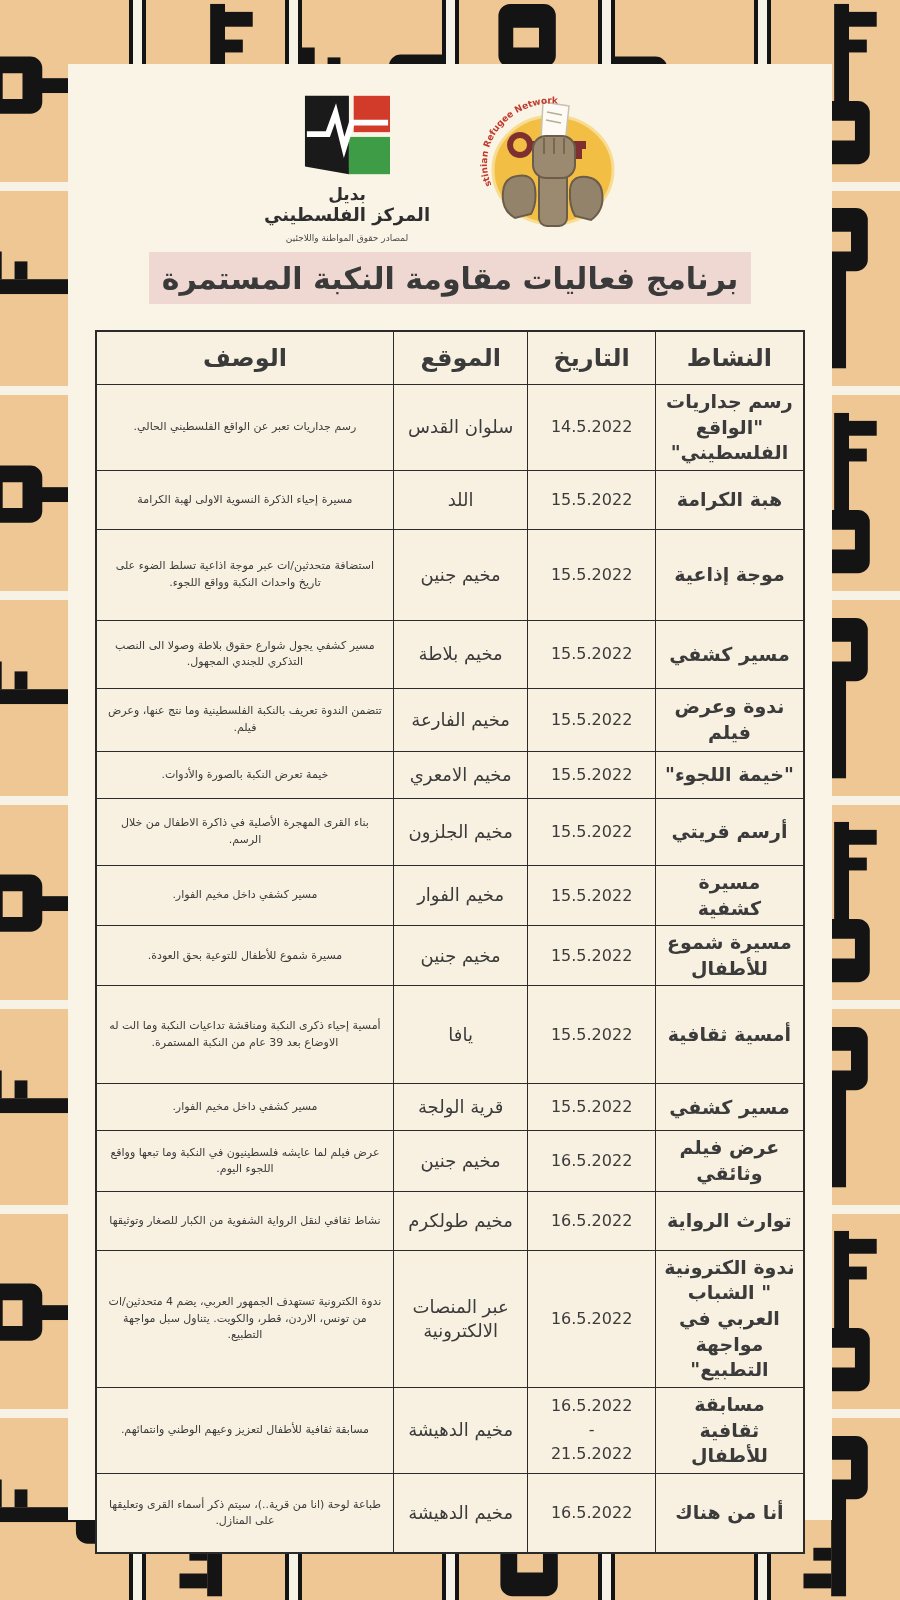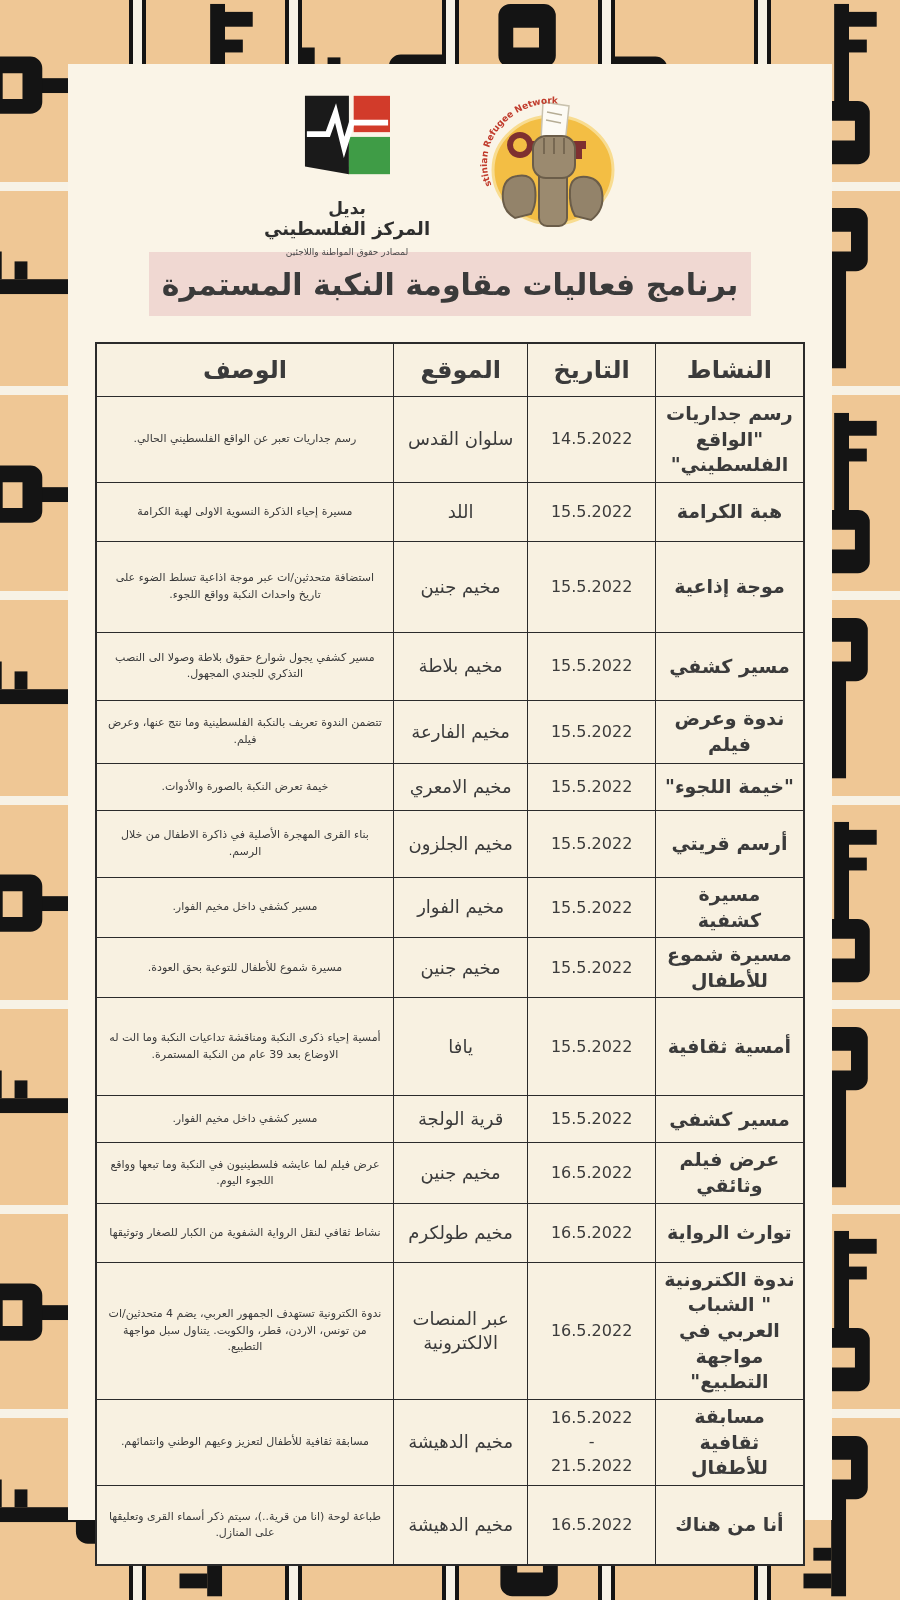--- a/index.html
+++ b/index.html
@@ -29,26 +29,26 @@
   
   .card{
     position:absolute;left:68px;top:64px;width:764px;height:1456px;
     background:#faf4e7;z-index:2;direction:rtl;
   }
   .logo-row{
     display:flex;flex-direction:row-reverse;align-items:flex-start;justify-content:center;
     gap:26px;padding-top:24px;height:150px;
   }
   .badil-logo{display:flex;flex-direction:column;align-items:center;width:180px;margin-top:4px;}
-  .badil-line1{font-weight:bold;font-size:17px;color:#2e2e2e;margin-top:16px;}
+  .badil-line1{font-weight:bold;font-size:17px;color:#2e2e2e;margin-top:2px;}
   .badil-line2{font-weight:bold;font-size:18px;color:#2e2e2e;}
   .badil-line3{font-size:9px;color:#4a4a4a;margin-top:8px;}
   .gprn-logo{width:180px;height:150px;}
   .title-band{
-    margin:14px auto 0 auto;width:602px;height:64px;
+    margin:14px auto 0 auto;width:602px;height:52px;
     background:#f0d8d2;
     display:flex;align-items:center;justify-content:center;
     font-weight:bold;font-size:30px;color:#3a3a3a;
   }
   
   table.schedule{
     margin:26px auto 0 auto;width:710px;
     border-collapse:collapse;table-layout:fixed;
     background:#f8f1e1;
     border:2px solid #2b2b2b;

